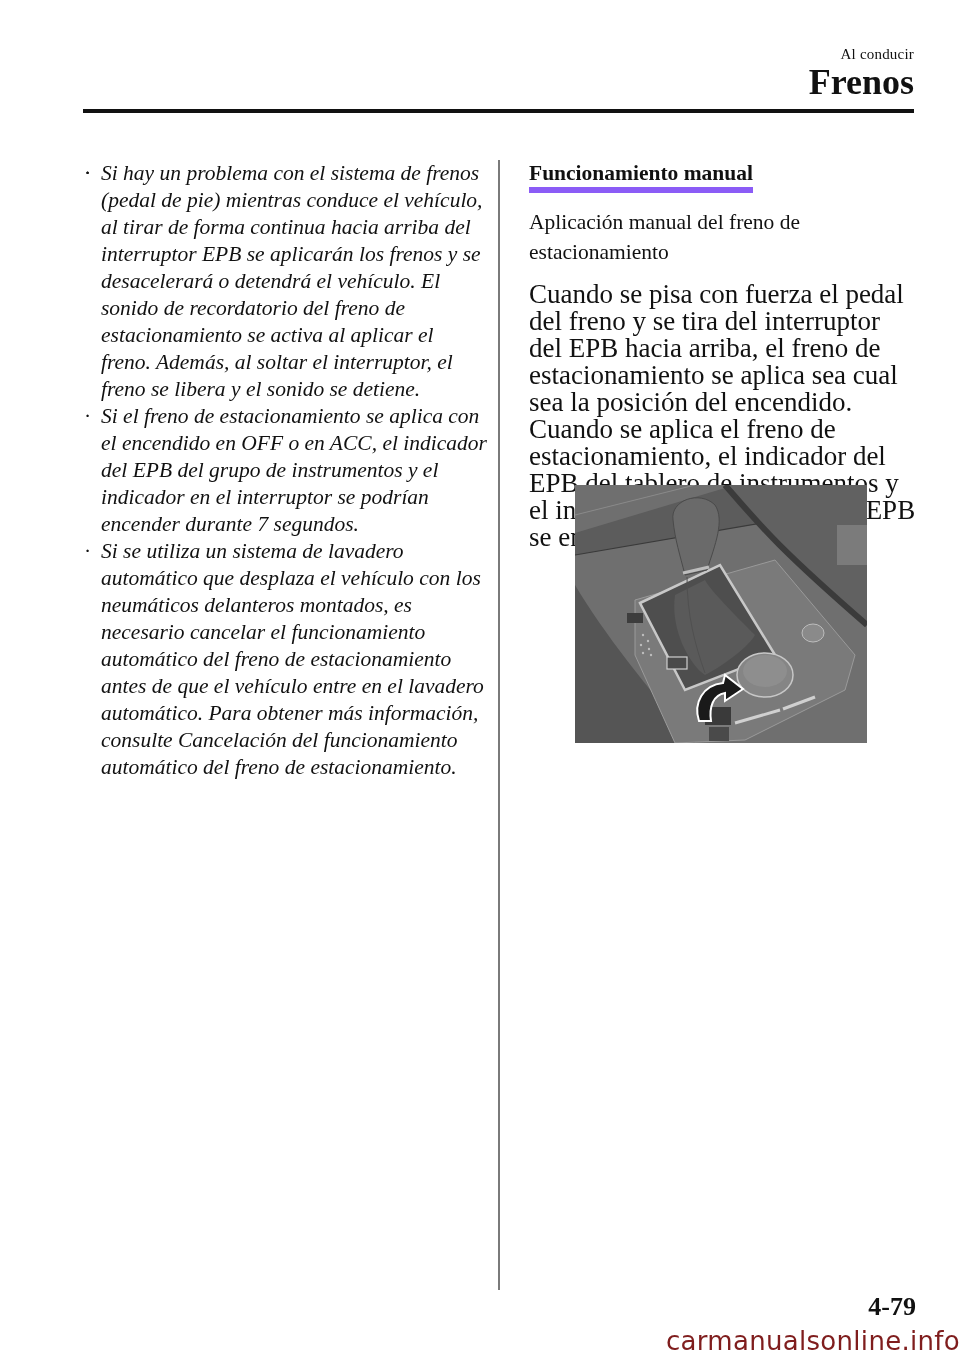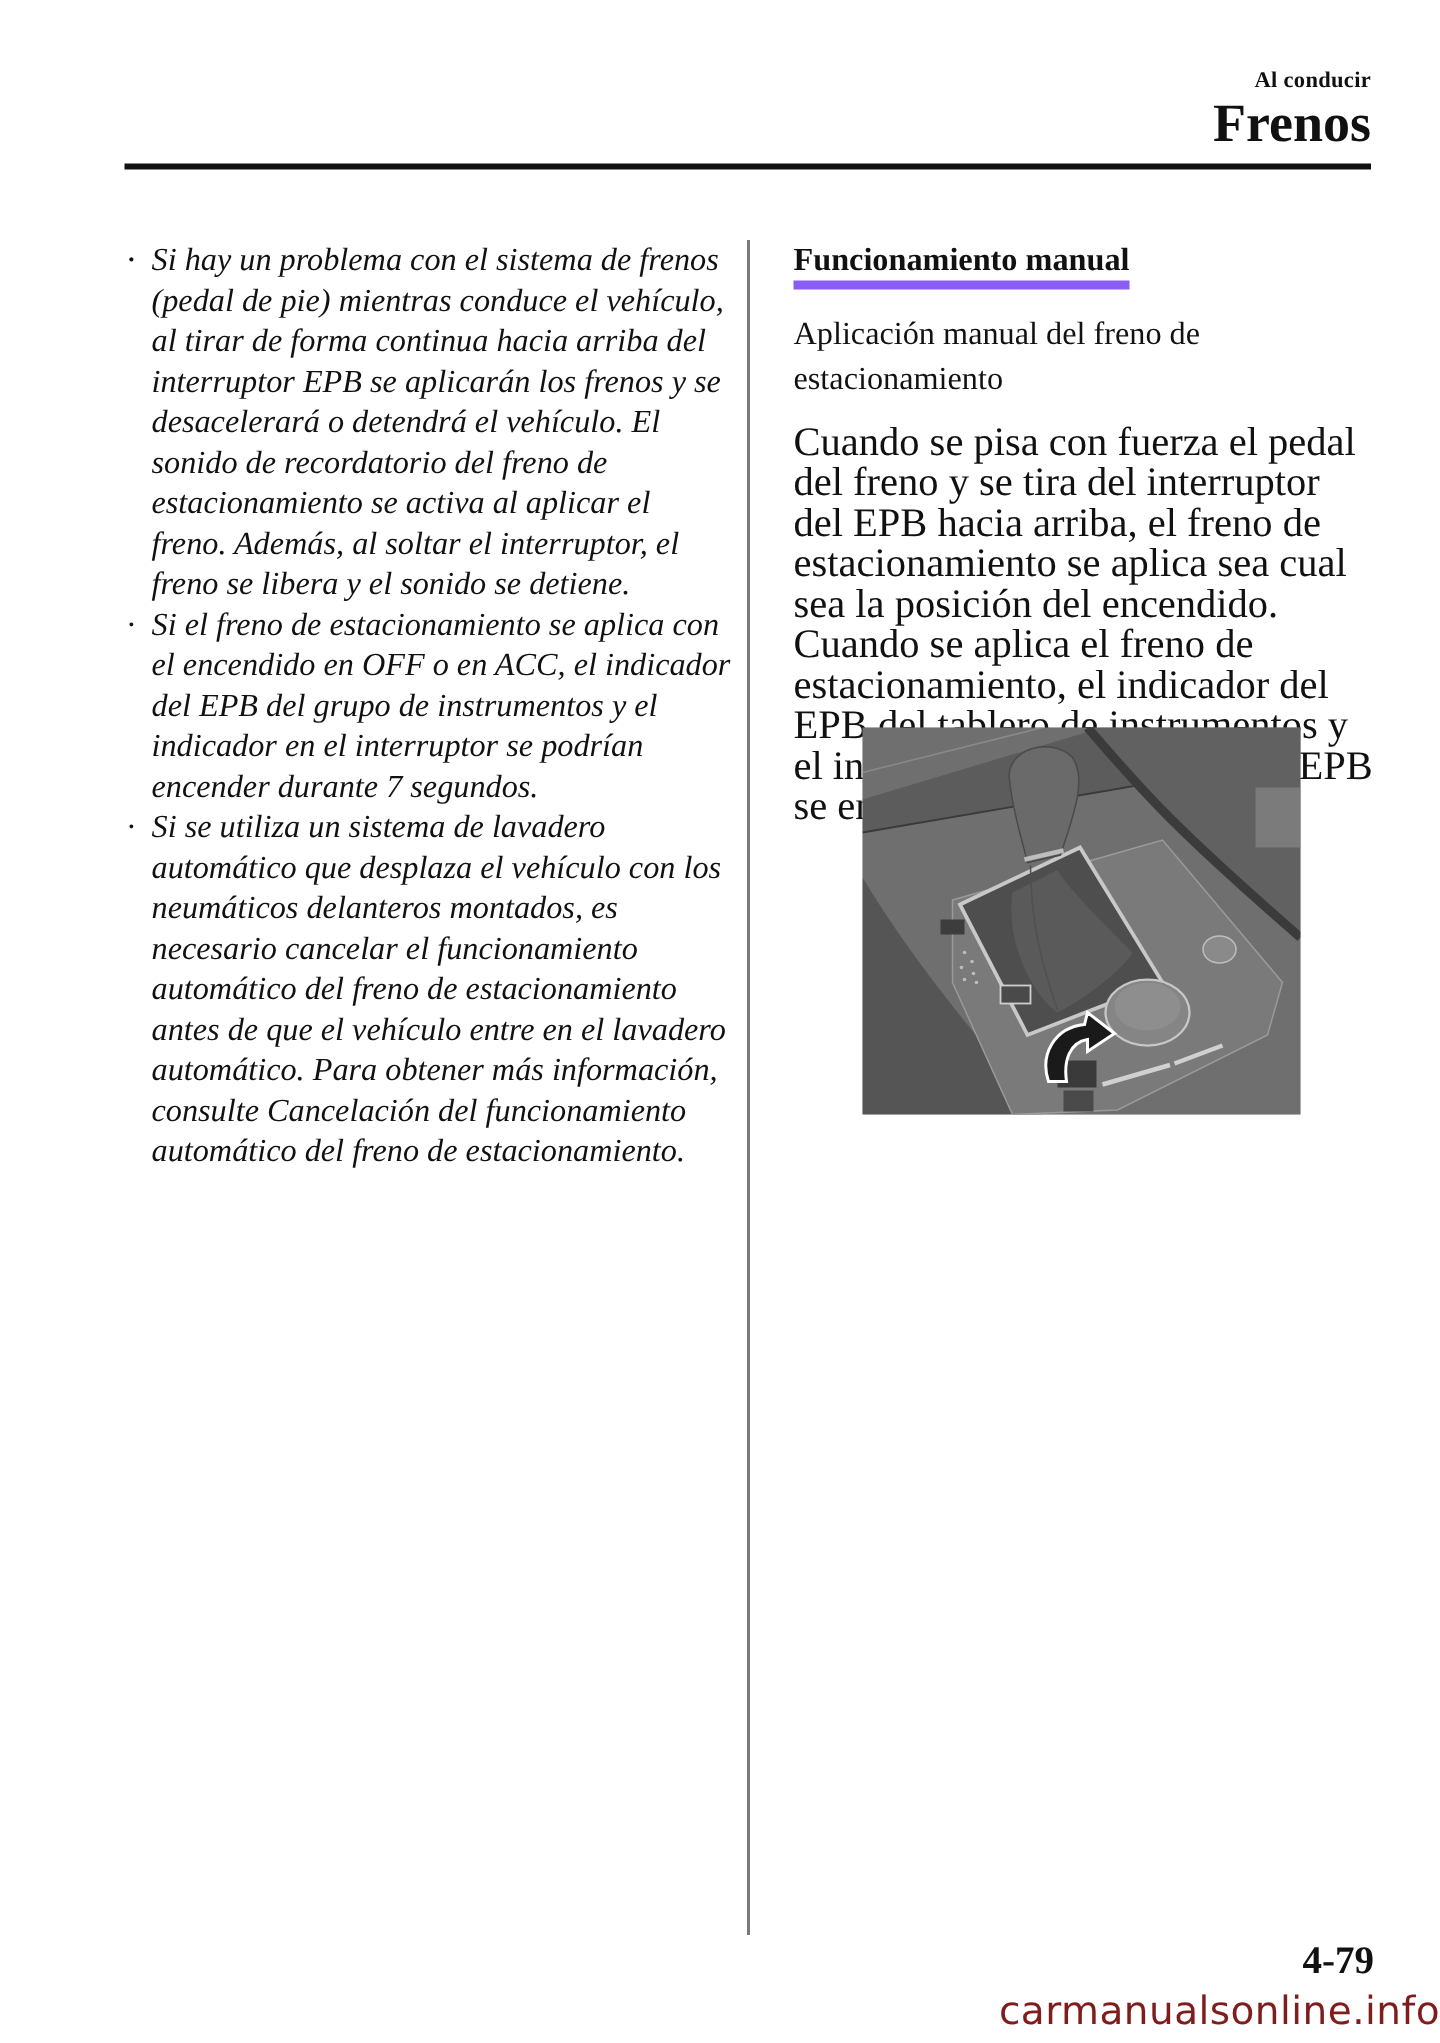--- a/index.html
+++ b/index.html
@@ -1,19 +1,19 @@
 <!DOCTYPE html>
 <html><head>
   <meta charset="utf-8">
   <style>
     html, body { margin: 0; padding: 0; background: #ffffff; }
     body { width: 960px; height: 1362px; position: relative; overflow: hidden;
            font-family: "Liberation Serif", "DejaVu Serif", serif; color: #111; }
 
-    .header-kicker { position: absolute; right: 46px; top: 46px; font-size: 15px; font-weight: bold;
+    .header-kicker { position: absolute; right: 46px; top: 46px; font-size: 15px; font-weight: normal;
                      text-align: right; letter-spacing: 0.2px; }
     .header-title { position: absolute; right: 46px; top: 62px; font-size: 36px; font-weight: bold;
                     text-align: left; line-height: 40px; }
     .header-rule { position: absolute; left: 83px; top: 109px; width: 831px; height: 4px; background: #111; }
 
     .col-divider { position: absolute; left: 498px; top: 160px; width: 2px; height: 1130px; background: #7a7a7a; }
 
     .left-col { position: absolute; left: 82px; top: 160px; width: 405px; }
     .bullet { position: relative; padding-left: 19px; font-style: italic; font-size: 21.5px;
               line-height: 27px; margin: 0; }

